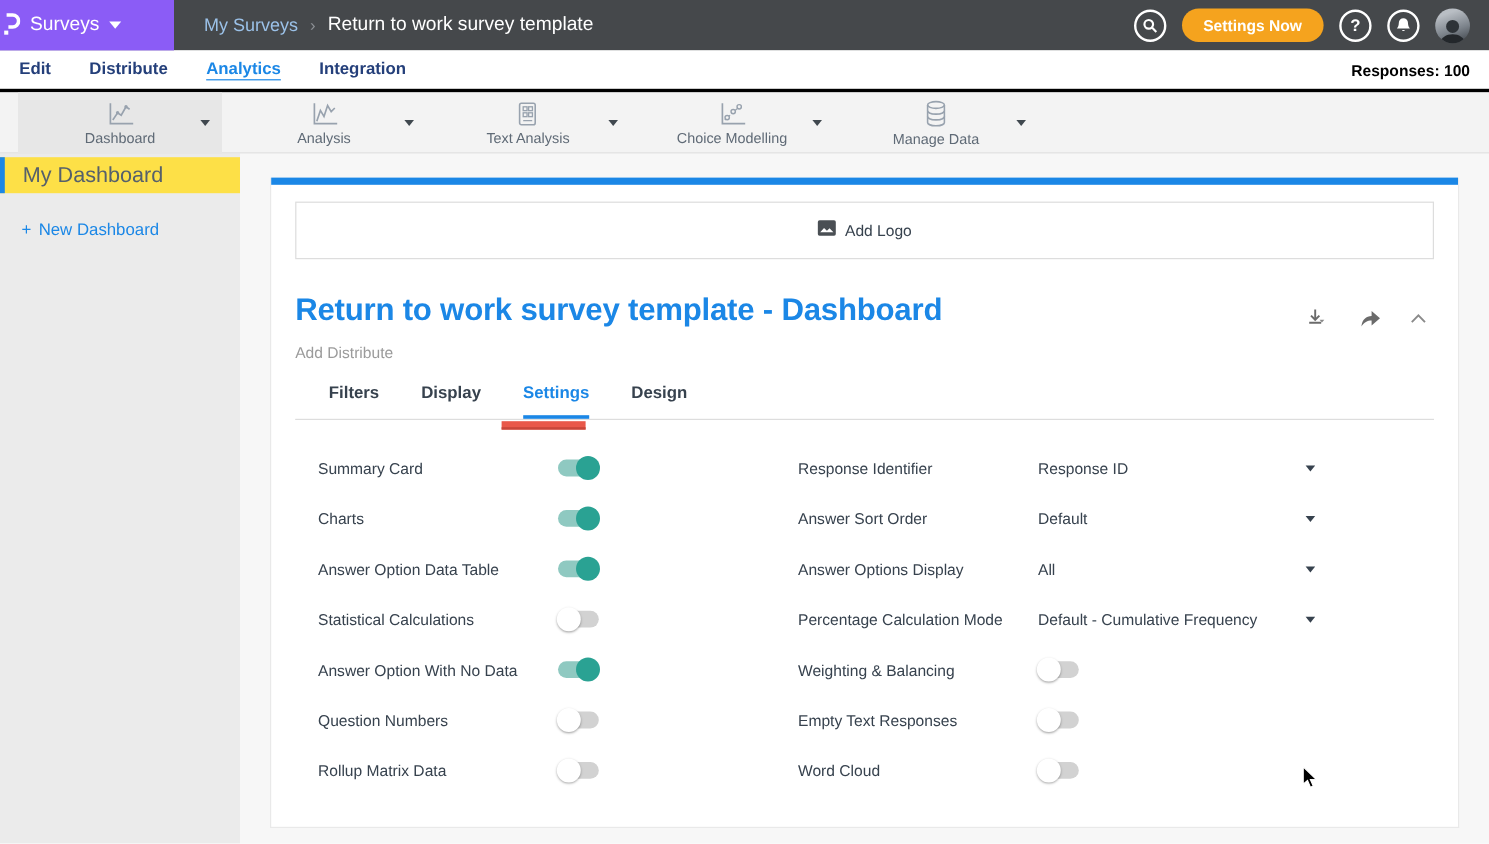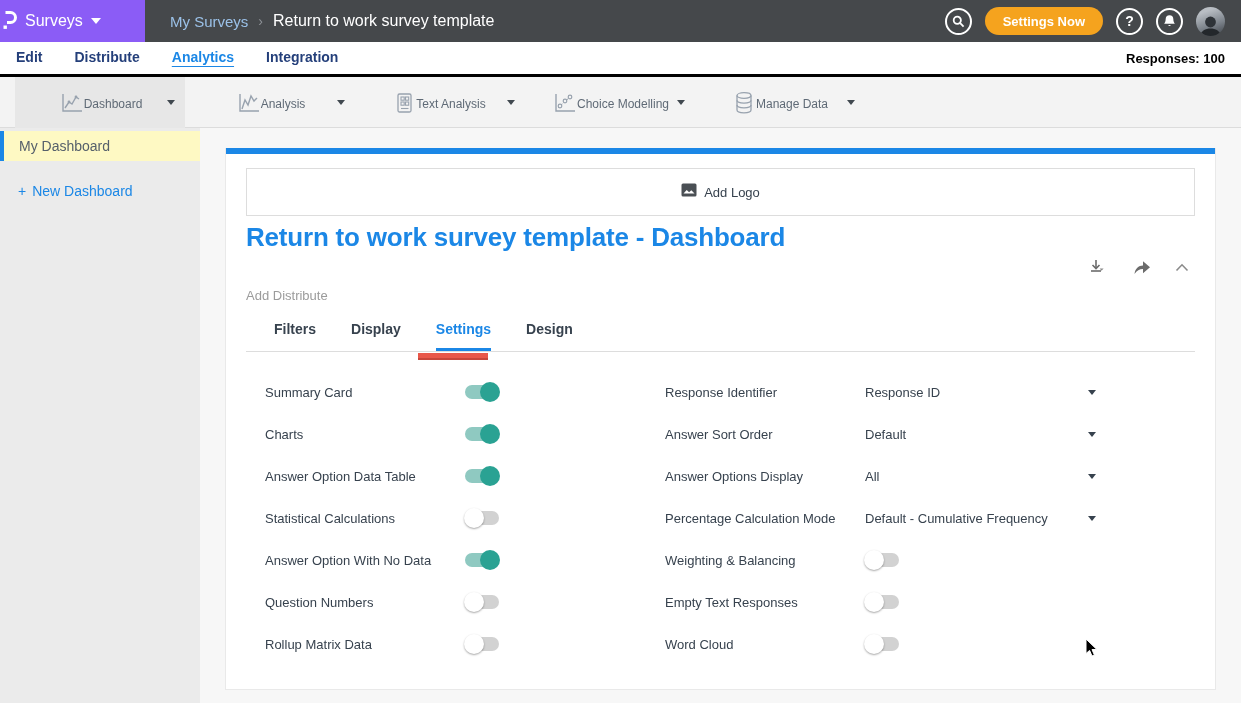--- a/index.html
+++ b/index.html
@@ -22,39 +22,39 @@
   .avatar svg { position:absolute; bottom:-2px; left:0; }
 
   
   .navrow { height:35px; background:#fff; display:flex; align-items:center; padding:0 16px; border-bottom:3px solid #000000; }
   .nav-item { font-size:14px; font-weight:bold; color:#243f7a; margin-right:32px; text-decoration:none; cursor:pointer; padding-bottom:2px; }
   .nav-item.active { color:#1b87e6; text-decoration:underline; text-underline-offset:4px; }
   .nav-right { margin-left:auto; font-size:13px; font-weight:bold; color:#000000; }
 
   
   .toolbar { height:51px; background:#f3f3f3; border-bottom:1px solid #dcdcdc; display:flex; padding-left:15px; }
-  .tool-group { width:170px; height:51px; position:relative; display:flex; flex-direction:row; align-items:center; justify-content:center; cursor:pointer; }
+  .tool-group { width:170px; height:51px; position:relative; display:flex; flex-direction:column; align-items:center; justify-content:center; cursor:pointer; }
   .tool-group.selected { background:#e7e7e7; }
   .tool-label { font-size:12px; color:#5f6a76; margin-top:2px; }
   .tool-caret { position:absolute; right:10px; top:23px; width:0; height:0; border-left:4px solid transparent; border-right:4px solid transparent; border-top:5px solid #40484f; }
   .tool-icon svg { display:block; }
 
   
   .page-body { display:flex; height:575px; }
   .sidebar { width:200px; background:#ebebeb; flex:none; padding-top:3px; }
-  .side-item { height:30px; background:#fef9c3; border-left:4px solid #1b87e6; display:flex; align-items:center; padding-left:15px; font-size:14px; color:#56606b; cursor:pointer; }
+  .side-item { height:30px; background:#fde047; border-left:4px solid #1b87e6; display:flex; align-items:center; padding-left:15px; font-size:18px; color:#56606b; cursor:pointer; }
   .side-new { margin:22px 0 0 18px; font-size:14px; color:#1b87e6; cursor:pointer; display:inline-flex; gap:6px; align-items:center; }
   .main { flex:1; background:#f7f7f7; padding:20px 25px 13px 25px; }
 
   
   .card { background:#fff; height:542px; border:1px solid #e9e9e9; border-top:none; position:relative; }
   .card-topbar { height:6px; background:#1b87e6; }
   .logo-box { margin:14px 20px 0 20px; height:48px; border:1px solid #ddd; display:flex; align-items:center; justify-content:center; gap:7px; cursor:pointer; }
   .logo-box-label { font-size:13px; color:#37424e; }
-  .title-row { display:flex; align-items:flex-start; margin:6px 26px 0 20px;flex-direction:column; }
+  .title-row { display:flex; align-items:flex-end; margin:27px 26px 0 20px; }
   .page-title { color:#1b87e6; font-size:26px; font-weight:600; letter-spacing:-0.2px; }
   .title-actions { margin-left:auto; display:flex; align-items:center; gap:24px; padding-top:6px; }
   .title-actions .act { cursor:pointer; display:flex; align-items:center; }
   .desc { margin:12px 20px 0 20px; font-size:13px; color:#9b9b9b; cursor:pointer; }
 
   .tabs-wrap { margin:18px 20px 0 20px; border-bottom:1px solid #ddd; padding-left:28px; position:relative; display:flex; gap:35px; }
   .tab { font-size:14px; font-weight:bold; color:#37424e; padding-bottom:11px; cursor:pointer; border-bottom:3px solid transparent; }
   .tab.active { color:#1b87e6; border-bottom-color:#1b87e6; }
   .tab-marker { position:absolute; left:172px; top:calc(100% + 2px); width:70px; height:7px; background:#e9584a; border-bottom:2px solid #c8463a; }
 

